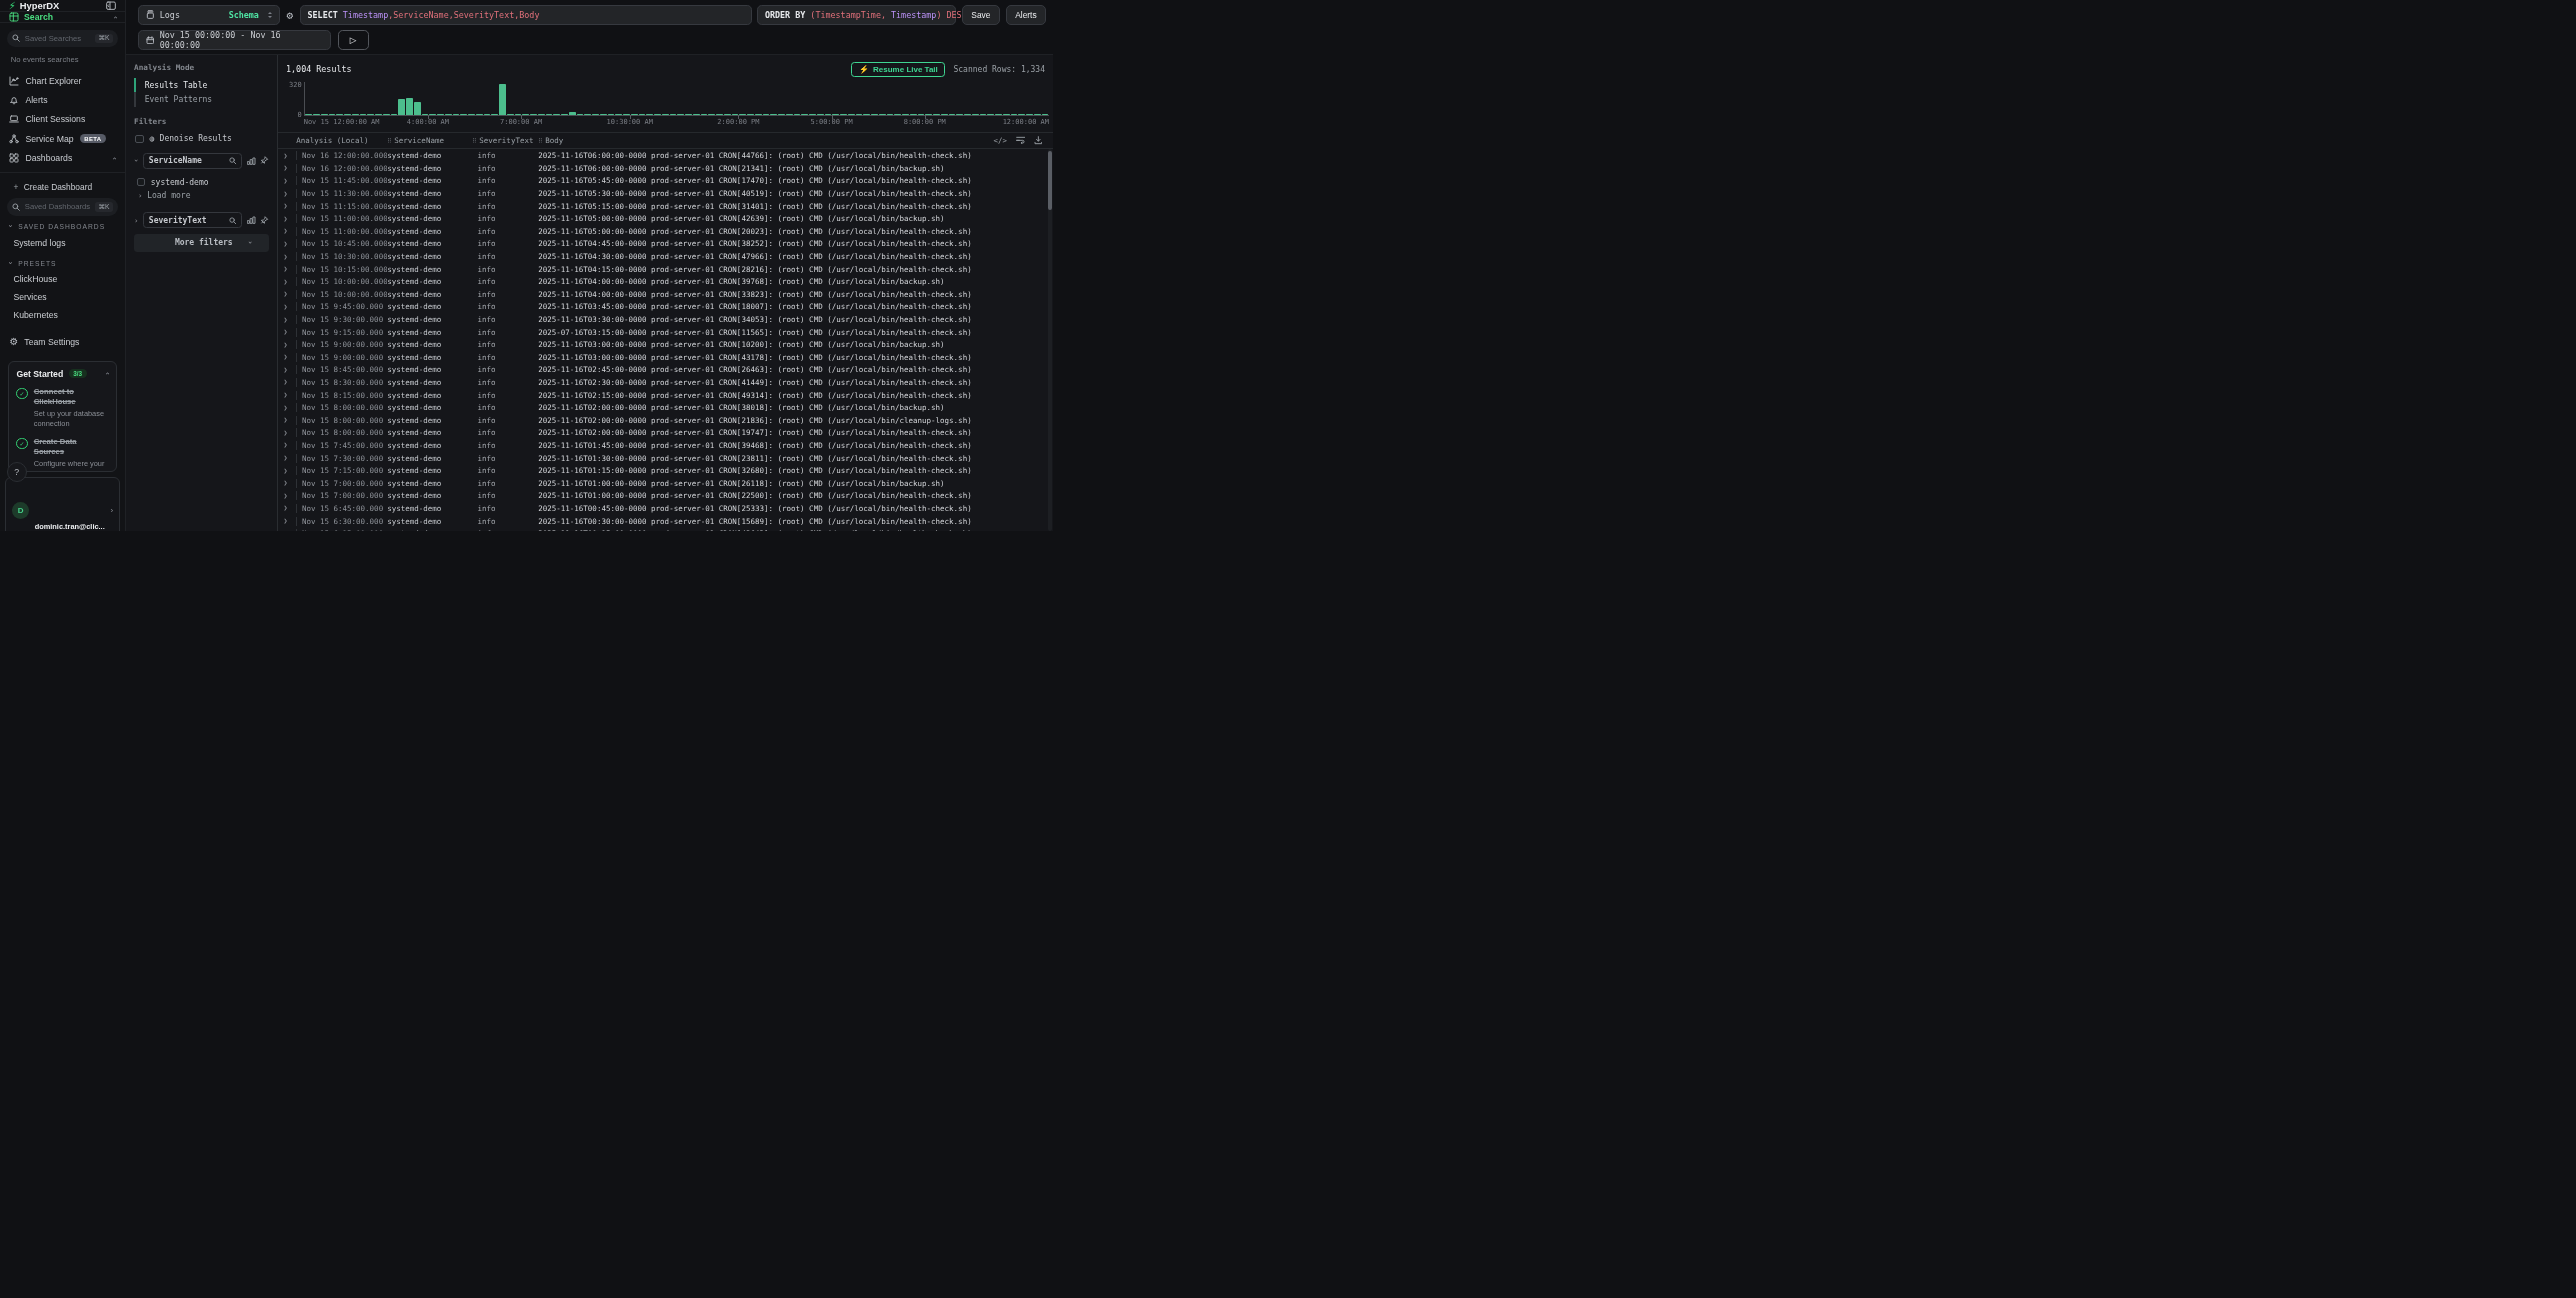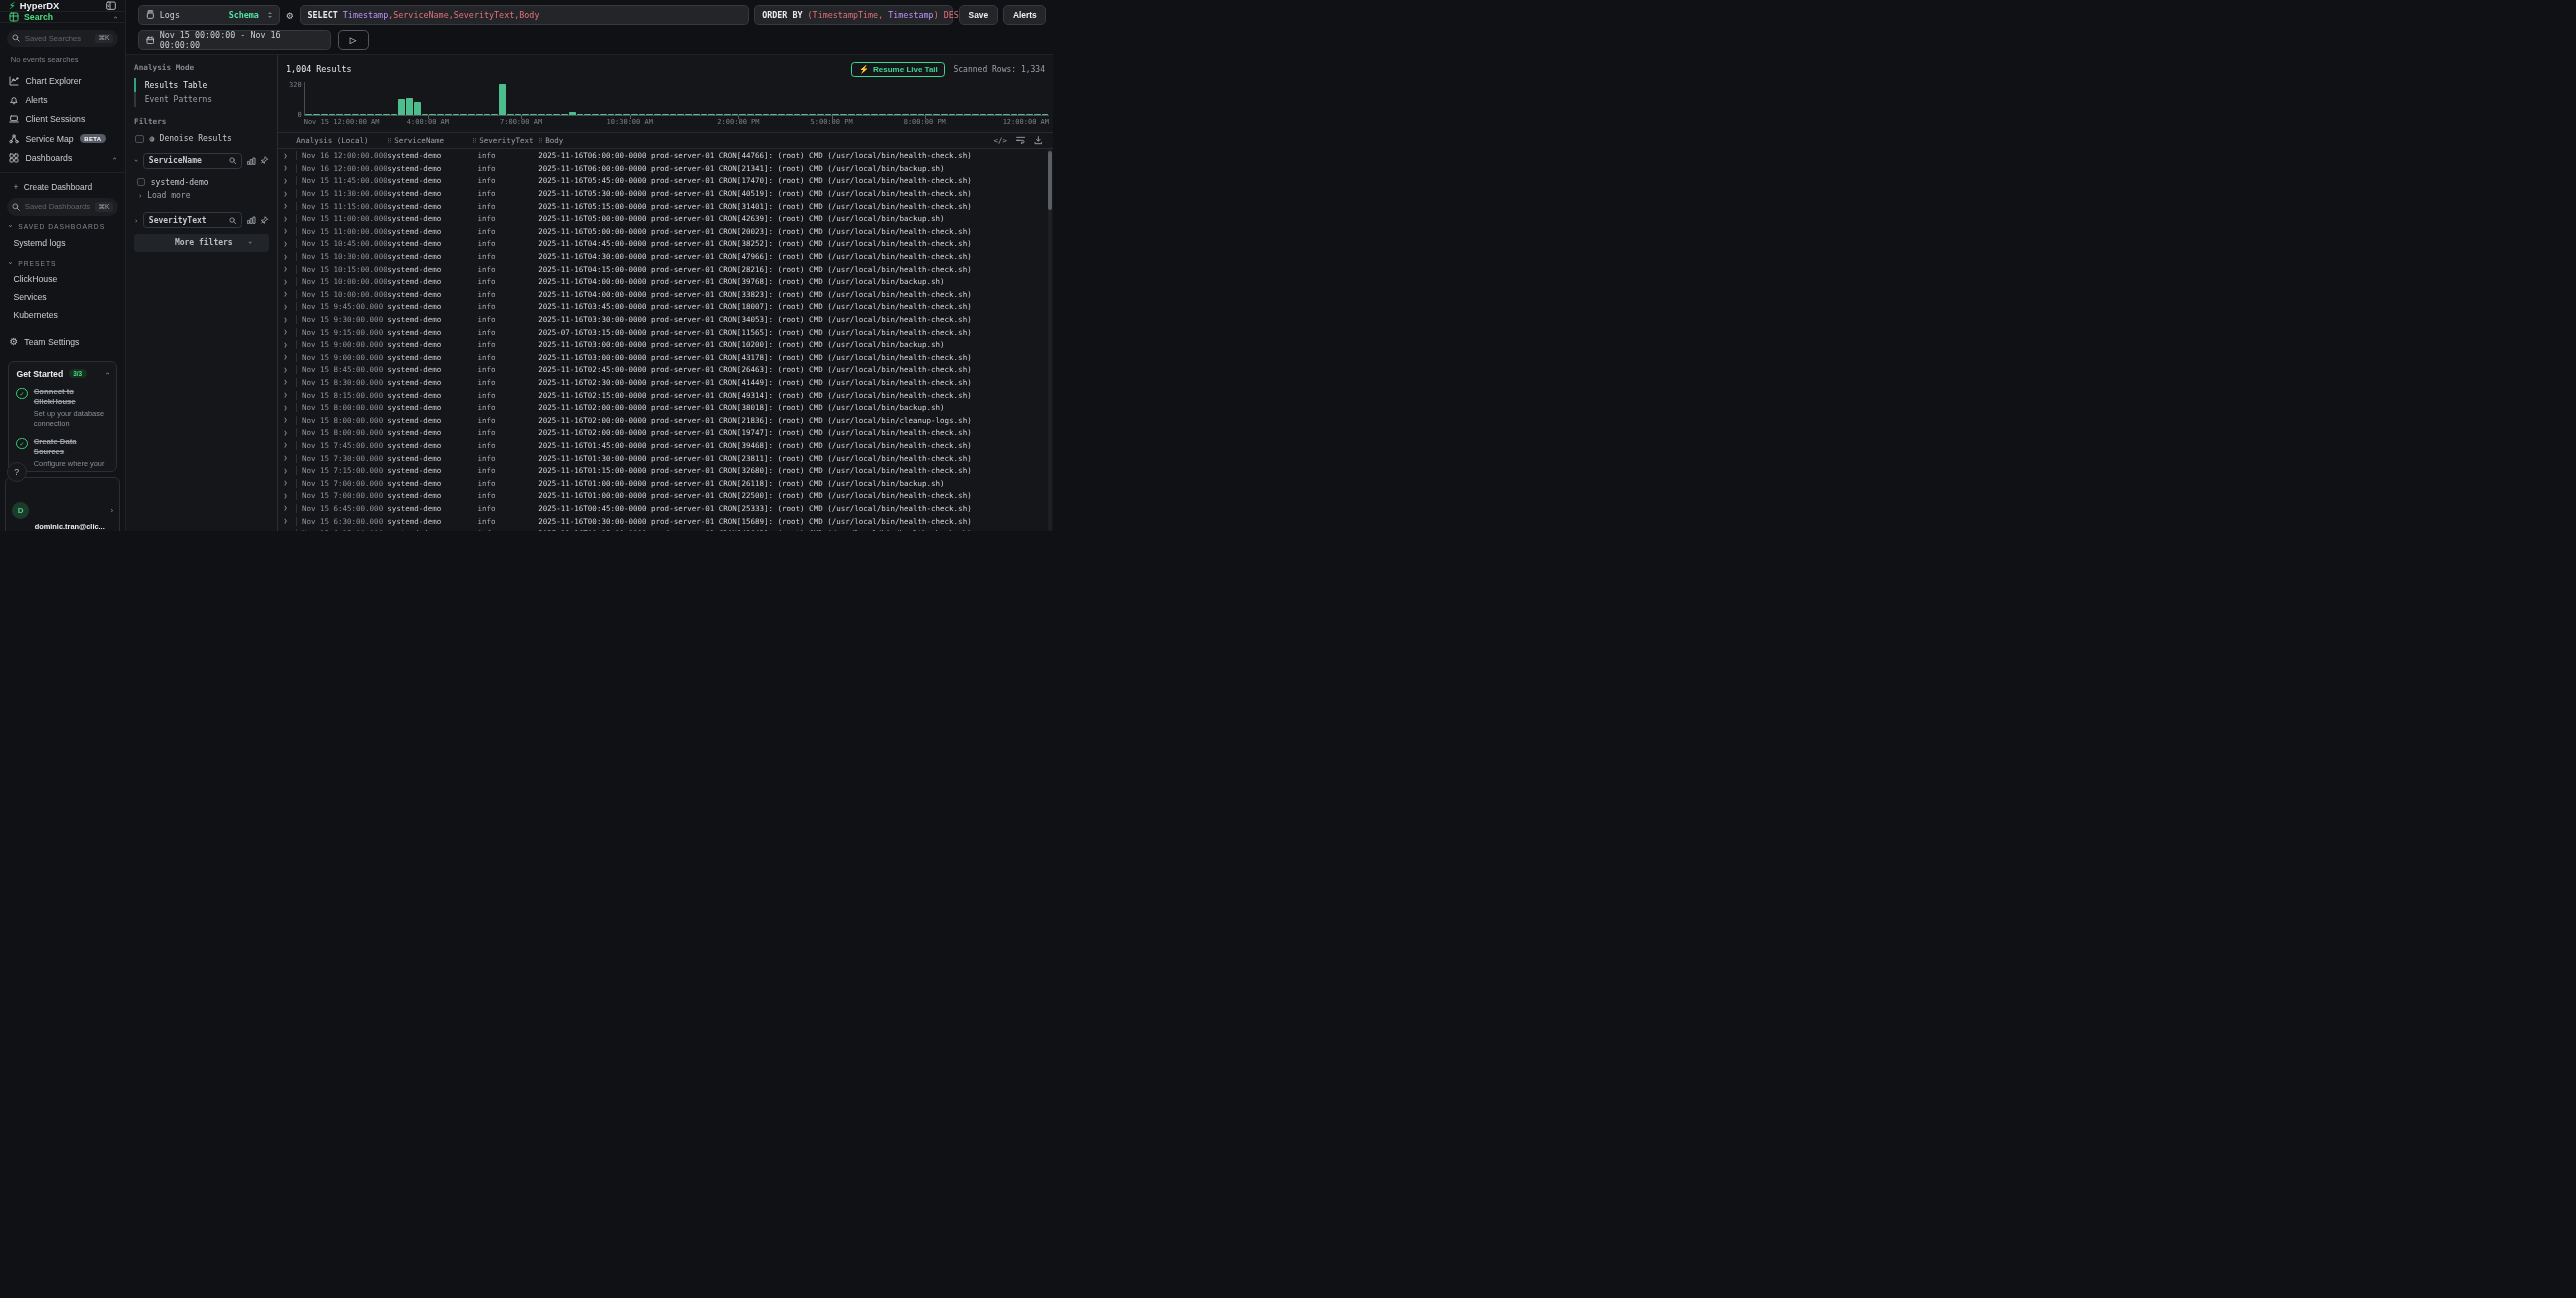--- a/index.html
+++ b/index.html
@@ -82,21 +82,21 @@
   .updn i.u{border-bottom:2.7px solid #7b7f86;}
   .updn i.d{border-top:2.7px solid #7b7f86;}
   .gearbtn{color:#b9bdc3;font-size:10.7px;cursor:pointer;padding:0 1.3px;}
   .code{white-space:pre;font-size:8.4px;}
   .kw{color:#e8eaed;font-weight:bold;}
   .tok-p{color:var(--purple);}
   .tok-s{color:var(--salmon);}
   .selbox{flex:1;cursor:text;}
   .obox{width:199px;cursor:text;}
   .btn{background:var(--box);border:0.7px solid var(--box-br);border-radius:5px;height:20px;
-    padding:0 8.7px;color:#eceef0;font-weight:bold;font-size:8.4px;display:flex;align-items:center;cursor:pointer;}
+    padding:0 8.7px;color:#eceef0;font-weight:normal;font-size:8.4px;display:flex;align-items:center;cursor:pointer;}
   .searchrow{height:25px;display:flex;align-items:center;gap:6.7px;padding:0 6.7px 4px 12px;
     background:var(--bg-top);border-bottom:0.7px solid var(--line);}
   .qinput{flex:1;background:var(--input);border:0.7px solid #2c2f34;border-radius:4.7px;height:20px;
     display:flex;align-items:center;padding:0 8px;cursor:text;}
   .qph{color:#60646b;font-size:8.4px;flex:1;}
   .modes{font-size:8px;color:#9aa0a6;display:flex;gap:4.7px;}
   .modes .lucene{color:var(--mint);}
   .datebox{width:193px;cursor:pointer;gap:5.4px;color:#c9ccd1;font-size:8.4px;}
   .playbtn{width:31px;height:20px;border:0.7px solid #53565c;border-radius:4.7px;background:transparent;
     color:#e8eaed;font-size:8.7px;display:flex;align-items:center;justify-content:center;cursor:pointer;}

